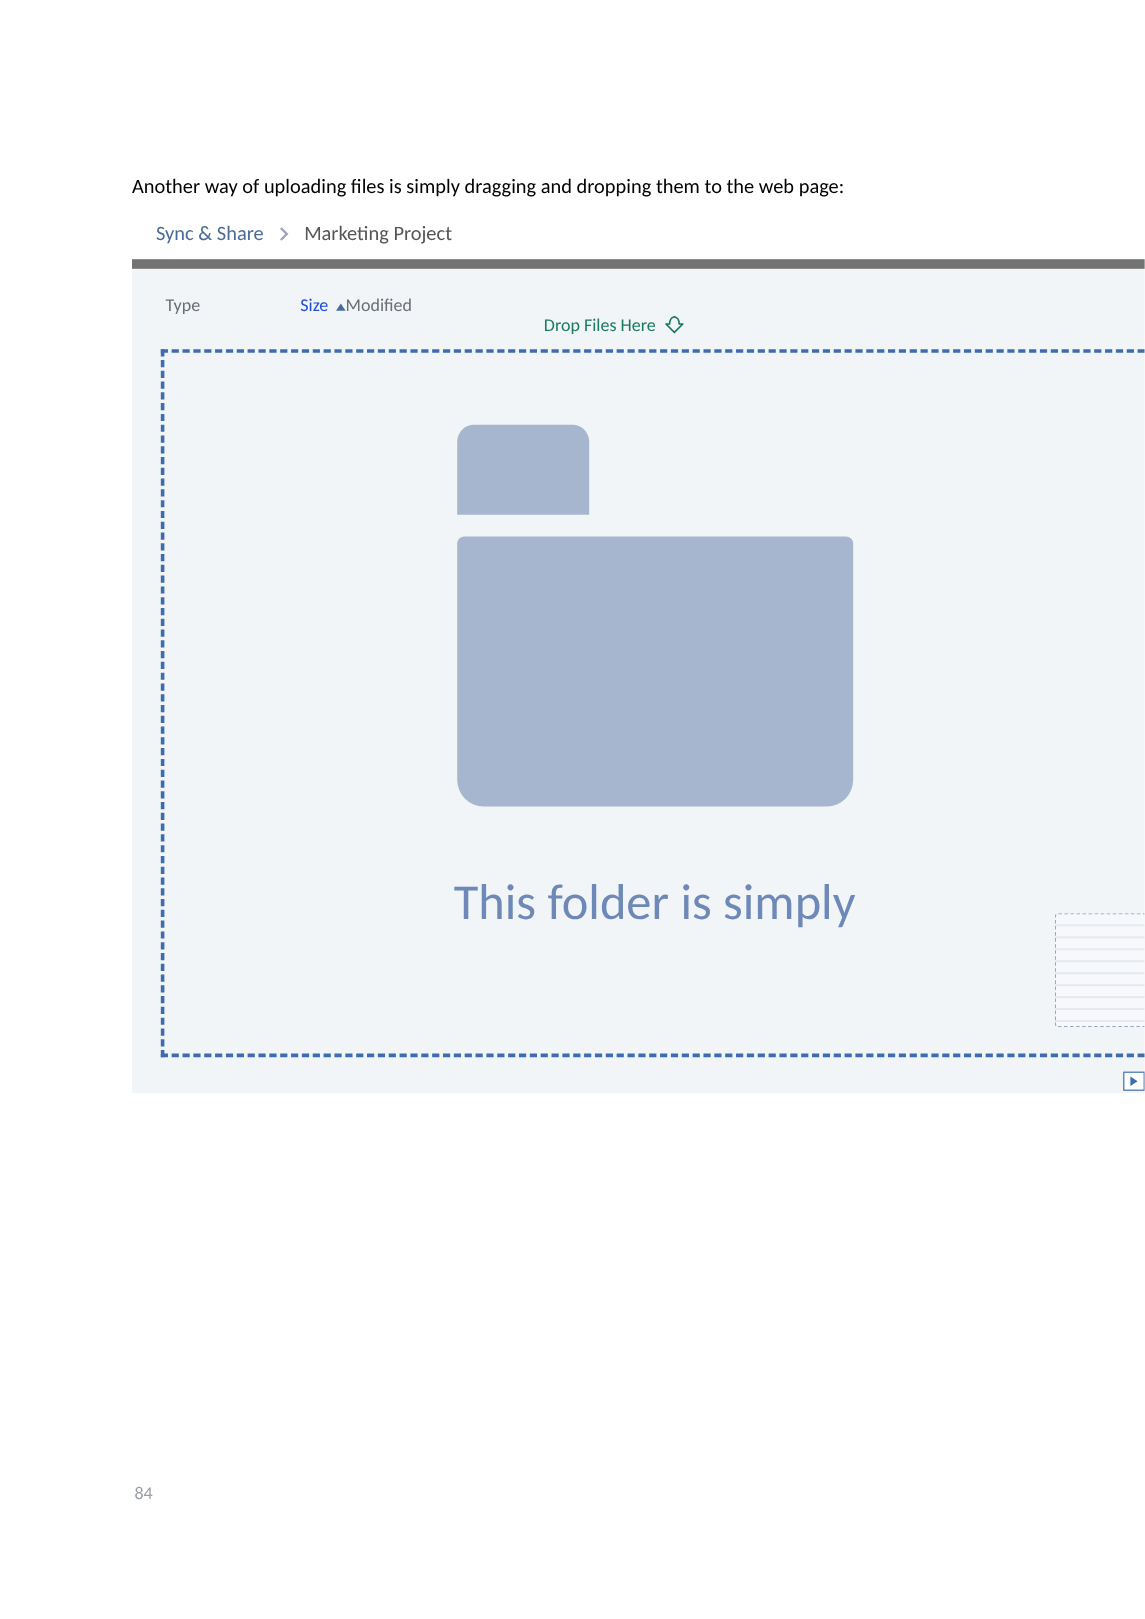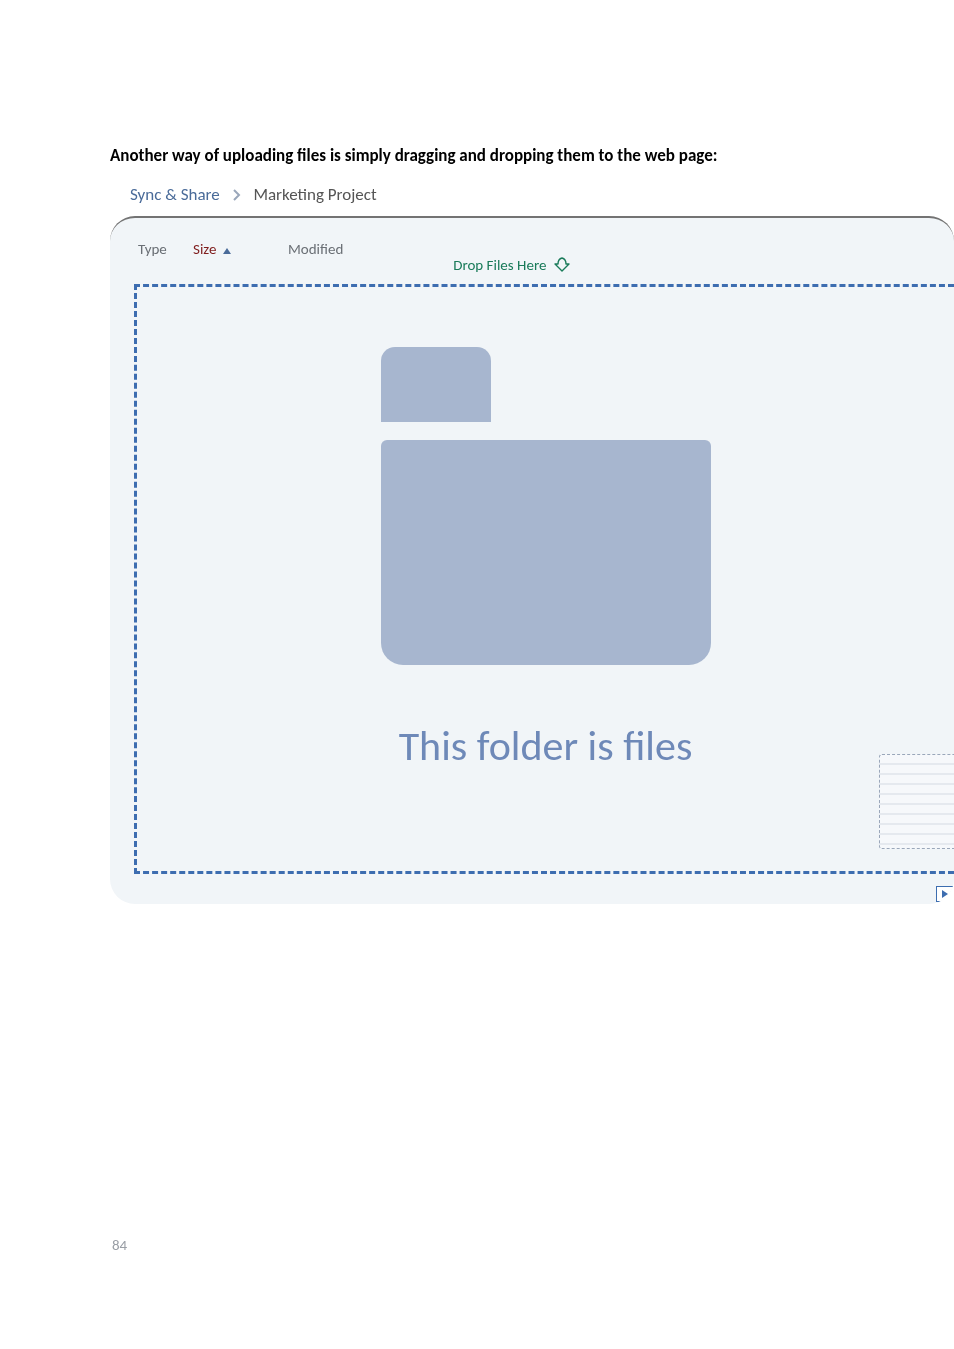--- a/index.html
+++ b/index.html
@@ -5,56 +5,55 @@
     * { box-sizing: border-box; margin: 0; padding: 0; }
     body {
       width: 954px;
       height: 1349px;
       background: #ffffff;
       font-family: Calibri, 'Segoe UI', Arial, sans-serif;
       position: relative;
       padding: 145px 0 0 0;
     }
     .instruction {
-      font-weight: bold;
+      font-weight: normal;
       color: #000;
       font-size: 17px;
       padding: 0 0 18px 110px;
     }
     .breadcrumb {
       padding: 0 0 10px 130px;
       font-size: 17px;
       color: #4a6b99;
     }
     .breadcrumb .root-link { color: #4a6b99; cursor: pointer; }
     .breadcrumb .sep {
       display: inline-block;
       margin: 0 8px;
       vertical-align: middle;
     }
     .breadcrumb .current { color: #555; }
     .app-frame {
       margin-left: 110px;
       background: #f1f5f8;
-      border-top: 2px solid #737373;
+      border-top: 8px solid #737373;
       padding: 18px 0 30px 24px;
       position: relative;
       overflow: hidden;
-      border-radius: 25px;
     }
     .table-header {
       display: flex;
       padding: 4px 0 0 4px;
       font-size: 15px;
       color: #6a6f75;
     }
     .th { cursor: pointer; }
     .th-type { width: 55px; }
     .th-name { flex: 1; }
-    .th-size { width: 95px; color: #7f1d1d; }
+    .th-size { width: 95px; color: #1d4ed8; text-align: right; }
     .th-size .sort-icon {
       display: inline-block;
       margin-left: 3px;
       width: 0; height: 0;
       border-left: 4px solid transparent;
       border-right: 4px solid transparent;
       border-bottom: 6px solid #4a6b99;
       vertical-align: middle;
     }
     .th-modified { width: 90px; }
@@ -173,21 +172,21 @@
       <path d="M9 2 Q13 3 13 8 L16 8 L9 15 L2 8 L5 8 Q5 3 9 2 Z" fill="none" stroke="#1a7b5a" stroke-width="1.4" stroke-linejoin="round"></path>
     </svg>
   </div>
 
   <div class="dropzone">
     <div class="folder-icon">
       <div class="folder-tab"></div>
       <div class="folder-gap"></div>
       <div class="folder-body"></div>
     </div>
-    <div class="empty-text">This folder is files</div>
+    <div class="empty-text">This folder is simply</div>
     <div class="drag-preview"></div>
   </div>
 
   <div class="scroll-arrow">
     <span></span>
   </div>
 
 </div>
 
 <div class="footer">

